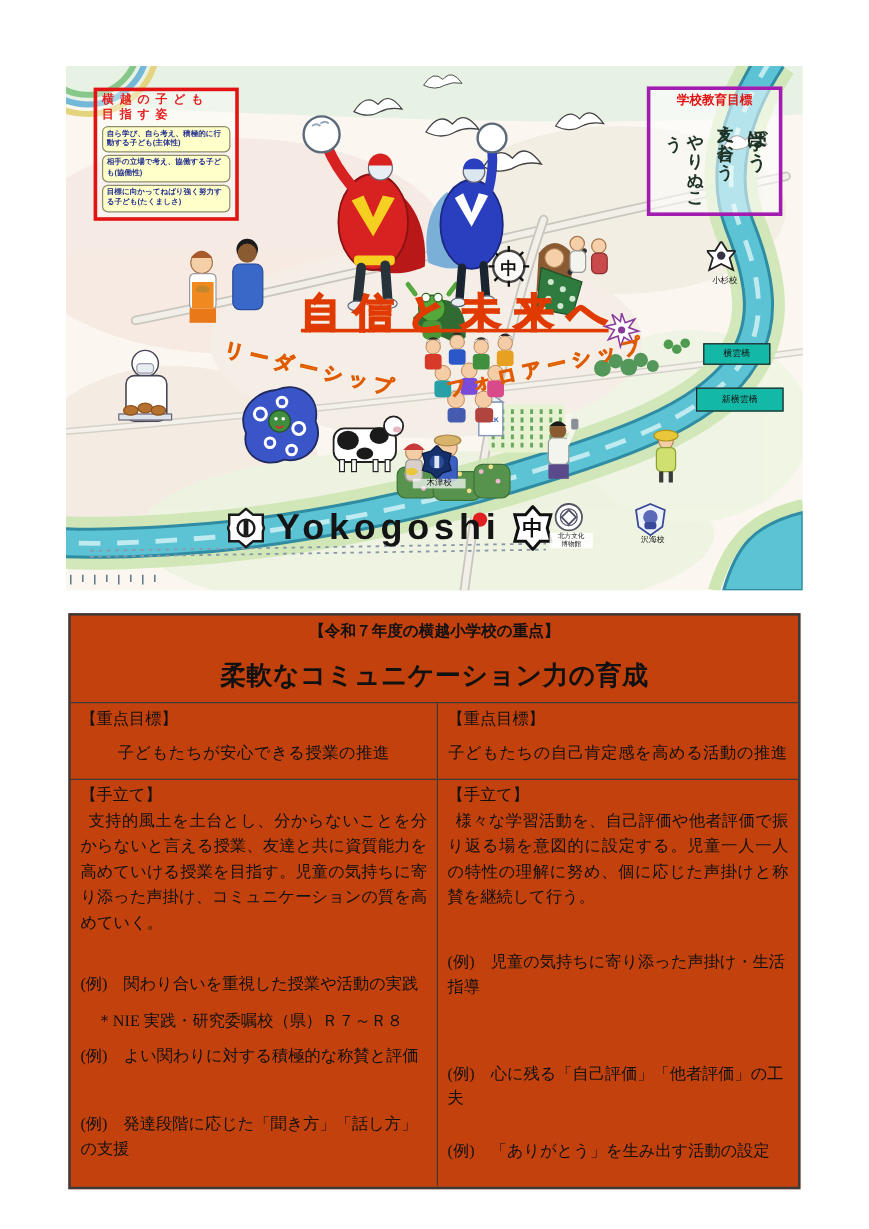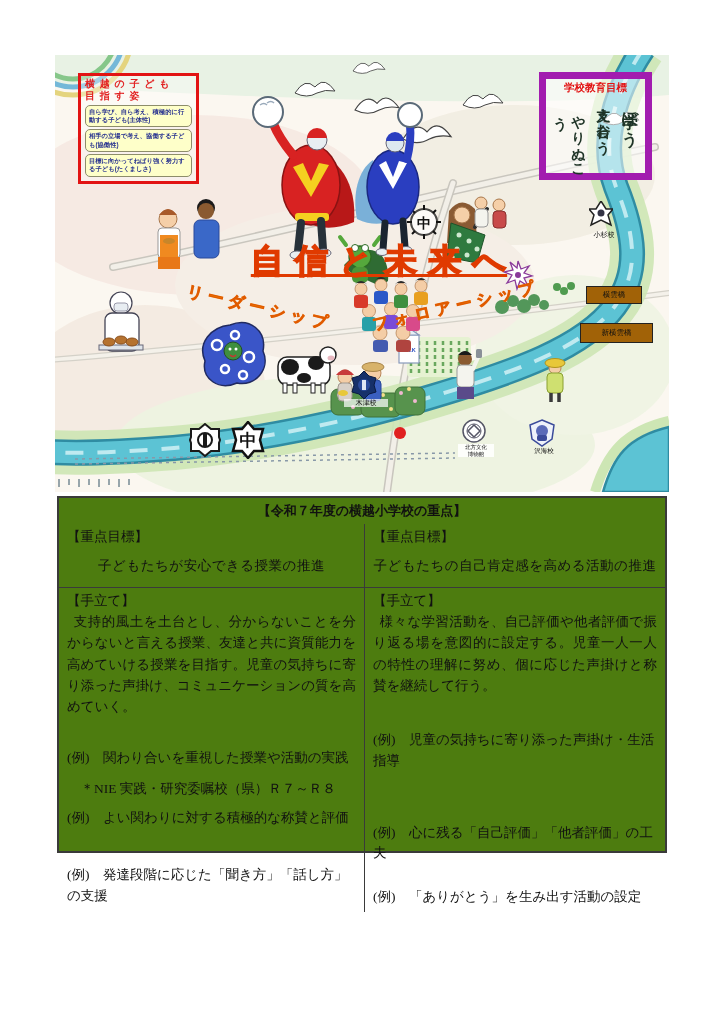--- a/index.html
+++ b/index.html
@@ -10,21 +10,21 @@
   
   .art{position:absolute;left:55px;top:55px;width:614px;height:437px;overflow:hidden;background:#fbf8f2;}
   .art svg.scene{position:absolute;left:0;top:0;z-index:1;}
 
   .cbox{position:absolute;left:23px;top:18px;width:121px;height:111px;border:3px solid #e21313;
         background:rgba(255,255,255,.35);box-sizing:border-box;padding:2px 4px;z-index:3;}
   .cbox-title{color:#e22222;font-weight:bold;font-size:10px;text-align:left;line-height:1.2;letter-spacing:1px;}
   .citem{background:#feffc9;border:1px solid #8d8d6b;border-radius:5px;font-size:6.3px;color:#26318f;
          padding:2px 3px;margin-top:2.5px;line-height:1.3;font-weight:bold;}
 
-  .gbox{position:absolute;left:484px;top:17px;width:113px;height:108px;border:7px solid #a21caf;
+  .gbox{position:absolute;left:484px;top:17px;width:113px;height:108px;border:3px solid #a21caf;
         background:rgba(255,255,255,.55);box-sizing:border-box;padding:2px;z-index:3;}
   .gbox-title{color:#e21313;font-weight:bold;font-size:10.5px;text-align:center;}
   .callig{display:flex;flex-direction:row-reverse;justify-content:center;gap:7px;height:82px;margin-top:2px;}
   .callig span{writing-mode:vertical-rl;font-family:"Liberation Serif","DejaVu Serif",serif;
                font-weight:bold;color:#1e3326;}
   .callig span:nth-child(1){font-size:16px;margin-top:4px;}
   .callig span:nth-child(2){font-size:14px;margin-top:1px;}
   .callig span:nth-child(3){font-size:14px;margin-top:9px;}
 
   .main-slogan{position:absolute;left:128px;top:184px;width:392px;text-align:center;z-index:4;
@@ -32,33 +32,33 @@
         letter-spacing:1px;white-space:nowrap;text-decoration:underline;}
   .slg{position:absolute;font-weight:bold;font-size:16px;color:#f9a602;z-index:4;
        -webkit-text-stroke:0.8px #e05a00;letter-spacing:5px;white-space:nowrap;}
   .slg-l{left:132px;top:226px;transform:rotate(13deg);transform-origin:left center;}
   .slg-r{left:318px;top:260px;transform:rotate(-13deg);transform-origin:left center;}
 
   .wordmark{position:absolute;left:134px;top:366px;display:flex;align-items:center;gap:9px;z-index:5;}
   .wm-text{font-size:30px;font-weight:bold;letter-spacing:4px;color:#141414;}
 
   .mlabel{position:absolute;z-index:5;font-size:7px;color:#111;line-height:1.2;}
-  .bridgebox{position:absolute;background:#a16207;border:1px solid #222;text-align:center;
+  .bridgebox{position:absolute;background:#14b8a6;border:1px solid #222;text-align:center;
              font-size:7.5px;color:#111;z-index:5;display:flex;align-items:center;justify-content:center;}
   .emb{position:absolute;z-index:5;}
   #lbl-kosugi{left:527px;top:176px;width:44px;text-align:center;}
   #lbl-ouun{left:531px;top:231px;width:54px;height:16px;}
   #lbl-shin{left:525px;top:268px;width:71px;height:18px;}
   #lbl-kizu{left:289px;top:344px;width:44px;text-align:center;background:rgba(255,255,255,.7);}
   #lbl-museum{left:403px;top:389px;width:36px;font-size:5.5px;text-align:center;background:rgba(255,255,255,.85);}
   #lbl-sokai{left:473px;top:392px;width:32px;font-size:6.5px;text-align:center;}
 
   
-  .rtable{position:absolute;left:57px;top:496px;width:610px;height:357px;border:2px solid #3a3a3a;
-          box-sizing:border-box;background:#4d7c0f;color:#111;
+  .rtable{position:absolute;left:57px;top:511px;width:610px;height:480px;border:2px solid #3a3a3a;
+          box-sizing:border-box;background:#c2410c;color:#111;
           font-family:"Liberation Serif","DejaVu Serif",serif;}
   .r-head{height:26px;display:flex;align-items:center;justify-content:center;
           font-family:"Liberation Sans","DejaVu Sans",sans-serif;font-weight:bold;font-size:13px;}
   .r-title{height:46px;display:flex;align-items:center;justify-content:center;
            font-family:"Liberation Sans","DejaVu Sans",sans-serif;font-weight:bold;font-size:21.5px;
            border-bottom:1.5px solid #3a3a3a;letter-spacing:0.5px;}
   .r-cols{display:grid;grid-template-columns:306px 1fr;height:calc(100% - 74px);}
   .col-l{border-right:1.5px solid #3a3a3a;}
   .cell{box-sizing:border-box;padding:4px 8px;}
   .goal{height:64px;border-bottom:1.5px solid #3a3a3a;}
@@ -378,20 +378,21 @@
     <div class="main-slogan">自 信 と 未 来 へ</div>
     <div class="slg slg-l">リーダーシップ</div>
     <div class="slg slg-r">フォロアーシップ</div>
 
     <div class="wordmark">
       <svg width="32" height="34" viewBox="0 0 32 34">
         <path d="M16,1 L22,6 L30,6 L30,14 L31,17 L30,20 L30,28 L22,28 L16,33 L10,28 L2,28 L2,20 L1,17 L2,14 L2,6 L10,6 Z" fill="#fff" stroke="#1a1a1a" stroke-width="2"></path>
         <circle cx="16" cy="17" r="7" fill="none" stroke="#1a1a1a" stroke-width="2"></circle>
         <rect x="14" y="11" width="4" height="12" fill="#1a1a1a"></rect>
       </svg>
+      <span class="wm-text">Yokogoshi</span>
       <svg width="36" height="38" viewBox="0 0 36 38">
         <path d="M18,1 L24,8 L33,8 L30,19 L33,30 L24,30 L18,37 L12,30 L3,30 L6,19 L3,8 L12,8 Z" fill="#fff" stroke="#111" stroke-width="2.5"></path>
         <text x="18" y="25" text-anchor="middle" font-size="17" font-weight="bold" fill="#111">中</text>
       </svg>
     </div>
 
     <svg class="emb" style="left:534px;top:146px;" width="24" height="26" viewBox="0 0 24 26">
       <path d="M12,0 L17,8 L24,8 L19,14 L22,24 L12,19 L2,24 L5,14 L0,8 L7,8 Z" fill="#fff" stroke="#222" stroke-width="1.5"></path>
       <circle cx="12" cy="12" r="3.5" fill="#334"></circle>
     </svg>
@@ -420,20 +421,21 @@
     <svg class="emb" style="left:474px;top:364px;" width="26" height="28" viewBox="0 0 26 28">
       <path d="M13,1 L25,6 L23,20 L13,27 L3,20 L1,6 Z" fill="#eef2fa" stroke="#3a4a9a" stroke-width="1.5"></path>
       <circle cx="13" cy="12" r="6" fill="#5a6ab8"></circle>
       <rect x="8" y="16" width="10" height="6" rx="2" fill="#3a4a9a"></rect>
     </svg>
     <div class="mlabel" id="lbl-sokai">沢海校</div>
   </div>
 
   <div class="rtable">
     <div class="r-head">【令和７年度の横越小学校の重点】</div>
+    <div class="r-title">柔軟なコミュニケーション力の育成</div>
     <div class="r-cols">
 
       <div class="r-col col-l">
         <div class="cell goal">
           <div class="sec-head">【重点目標】</div>
           <div class="goal-text">子どもたちが安心できる授業の推進</div>
         </div>
         <div class="cell method">
           <div class="sec-head">【手立て】</div>
           <div class="method-text">支持的風土を土台とし、分からないことを分からないと言える授業、友達と共に資質能力を高めていける授業を目指す。児童の気持ちに寄り添った声掛け、コミュニケーションの質を高めていく。</div>

